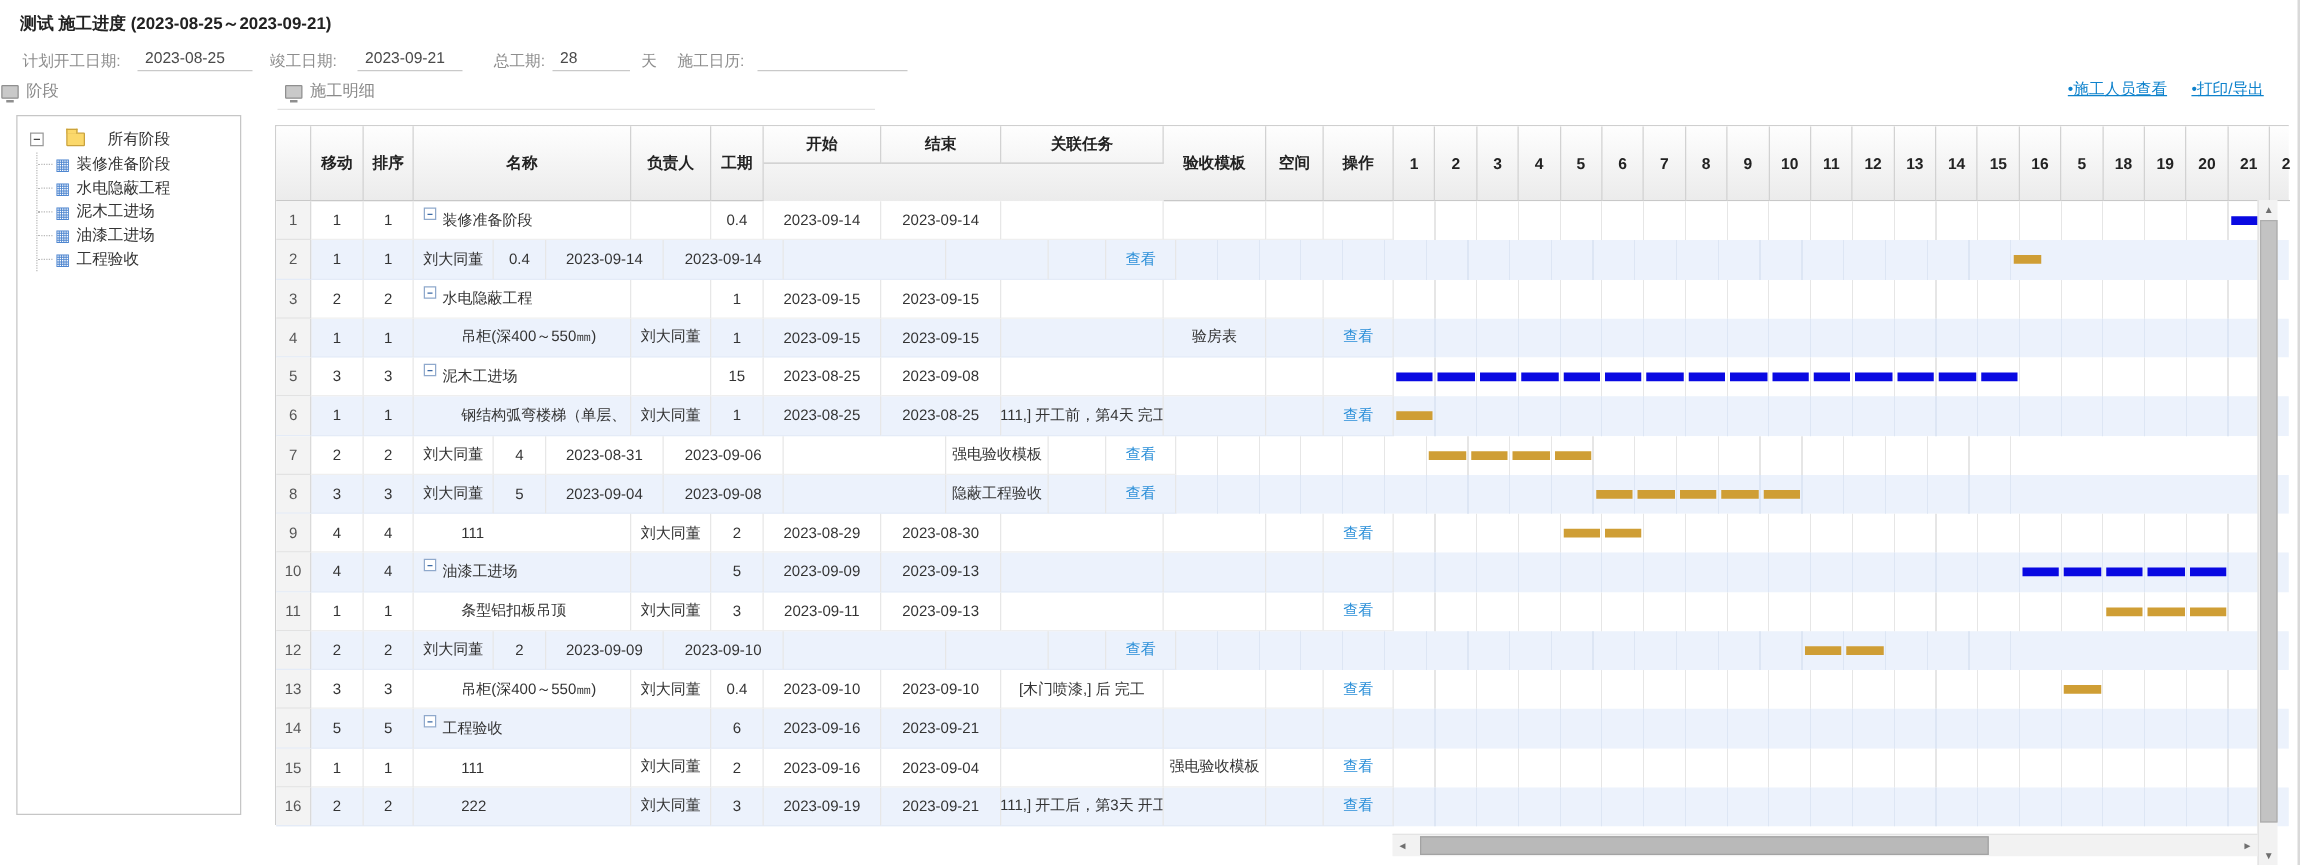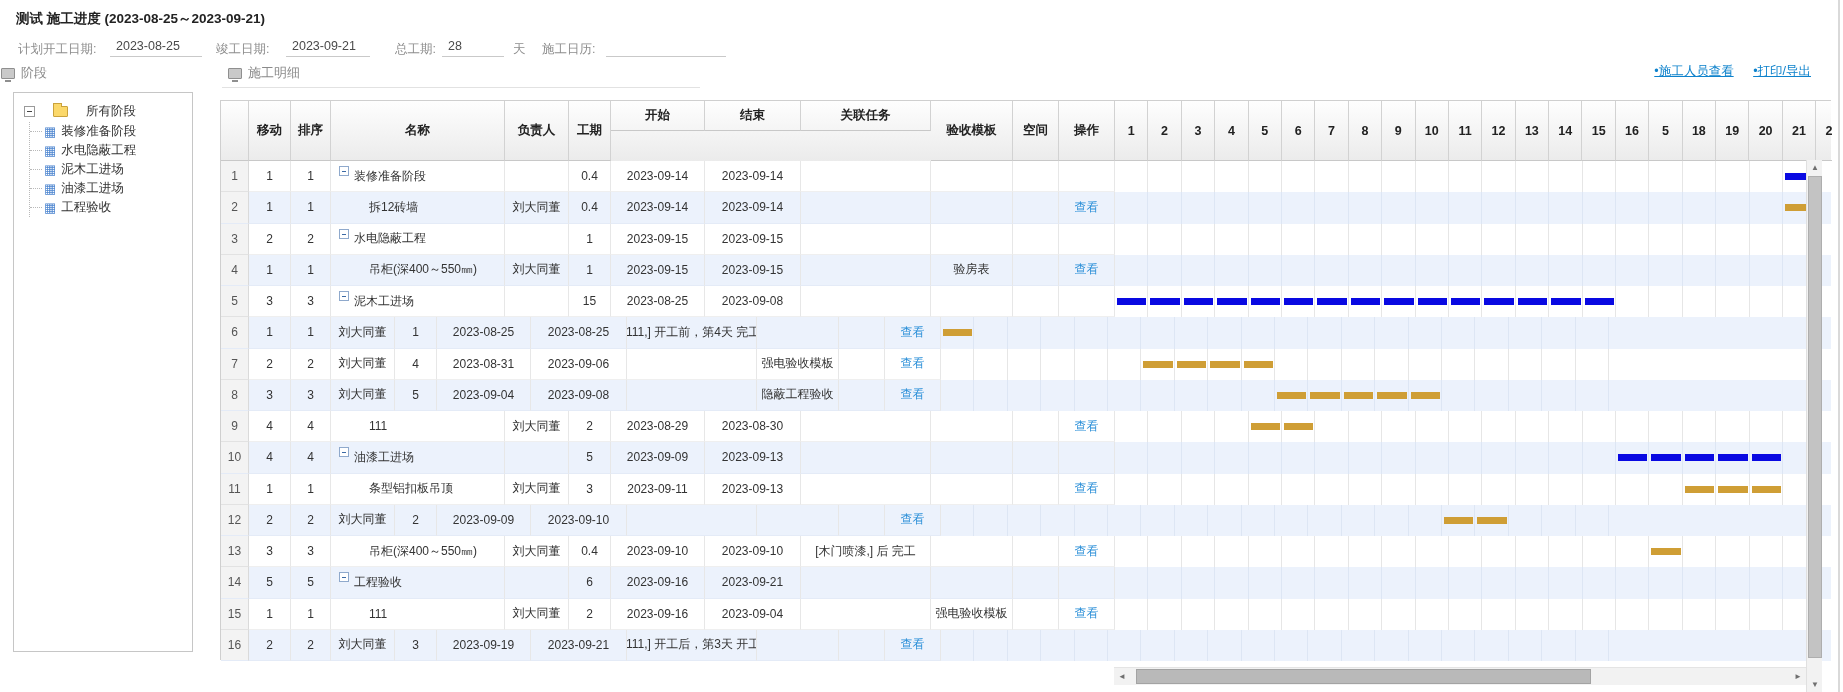--- a/index.html
+++ b/index.html
@@ -193,23 +193,20 @@
           <div class="tc" style="width: 46px;"></div>
           <div class="tc" style="width: 56px;"></div>
           <div class="gantt" style="width: 692px;">
             <div class="seg" style="left: 670px; width: 29.4px; background: rgb(9, 9, 226);"></div>
           </div>
         </div>
         <div class="trow alt">
           <div class="tc rownum" style="width: 28px;">2</div>
           <div class="tc" style="width: 42px;">1</div>
           <div class="tc" style="width: 40px;">1</div>
-          <div class="tc namec child" style="width: 174px;">
-            <span>拆12砖墙</span>
-          </div>
           <div class="tc" style="width: 64px;">刘大同董</div>
           <div class="tc" style="width: 42px;">0.4</div>
           <div class="tc" style="width: 94px;">2023-09-14</div>
           <div class="tc" style="width: 96px;">2023-09-14</div>
           <div class="tc" style="width: 130px;"></div>
           <div class="tc" style="width: 82px;"></div>
           <div class="tc" style="width: 46px;"></div>
           <div class="tc" style="width: 56px;">
             <span class="view-link">查看</span>
           </div>
@@ -285,20 +282,23 @@
             <div class="seg" style="left: 369.4px; width: 29.4px; background: rgb(9, 9, 226);"></div>
             <div class="seg" style="left: 402.8px; width: 29.4px; background: rgb(9, 9, 226);"></div>
             <div class="seg" style="left: 436.2px; width: 29.4px; background: rgb(9, 9, 226);"></div>
             <div class="seg" style="left: 469.6px; width: 29.4px; background: rgb(9, 9, 226);"></div>
           </div>
         </div>
         <div class="trow alt">
           <div class="tc rownum" style="width: 28px;">6</div>
           <div class="tc" style="width: 42px;">1</div>
           <div class="tc" style="width: 40px;">1</div>
+          <div class="tc namec child" style="width: 174px;">
+            <span>钢结构弧弯楼梯（单层、</span>
+          </div>
           <div class="tc" style="width: 64px;">刘大同董</div>
           <div class="tc" style="width: 42px;">1</div>
           <div class="tc" style="width: 94px;">2023-08-25</div>
           <div class="tc" style="width: 96px;">2023-08-25</div>
           <div class="tc" style="width: 130px;">[111,] 开工前，第4天 完工</div>
           <div class="tc" style="width: 82px;"></div>
           <div class="tc" style="width: 46px;"></div>
           <div class="tc" style="width: 56px;">
             <span class="view-link">查看</span>
           </div>
@@ -492,20 +492,23 @@
           <div class="tc" style="width: 46px;"></div>
           <div class="tc" style="width: 56px;">
             <span class="view-link">查看</span>
           </div>
           <div class="gantt" style="width: 692px;"></div>
         </div>
         <div class="trow alt">
           <div class="tc rownum" style="width: 28px;">16</div>
           <div class="tc" style="width: 42px;">2</div>
           <div class="tc" style="width: 40px;">2</div>
+          <div class="tc namec child" style="width: 174px;">
+            <span>222</span>
+          </div>
           <div class="tc" style="width: 64px;">刘大同董</div>
           <div class="tc" style="width: 42px;">3</div>
           <div class="tc" style="width: 94px;">2023-09-19</div>
           <div class="tc" style="width: 96px;">2023-09-21</div>
           <div class="tc" style="width: 130px;">[111,] 开工后，第3天 开工</div>
           <div class="tc" style="width: 82px;"></div>
           <div class="tc" style="width: 46px;"></div>
           <div class="tc" style="width: 56px;">
             <span class="view-link">查看</span>
           </div>

